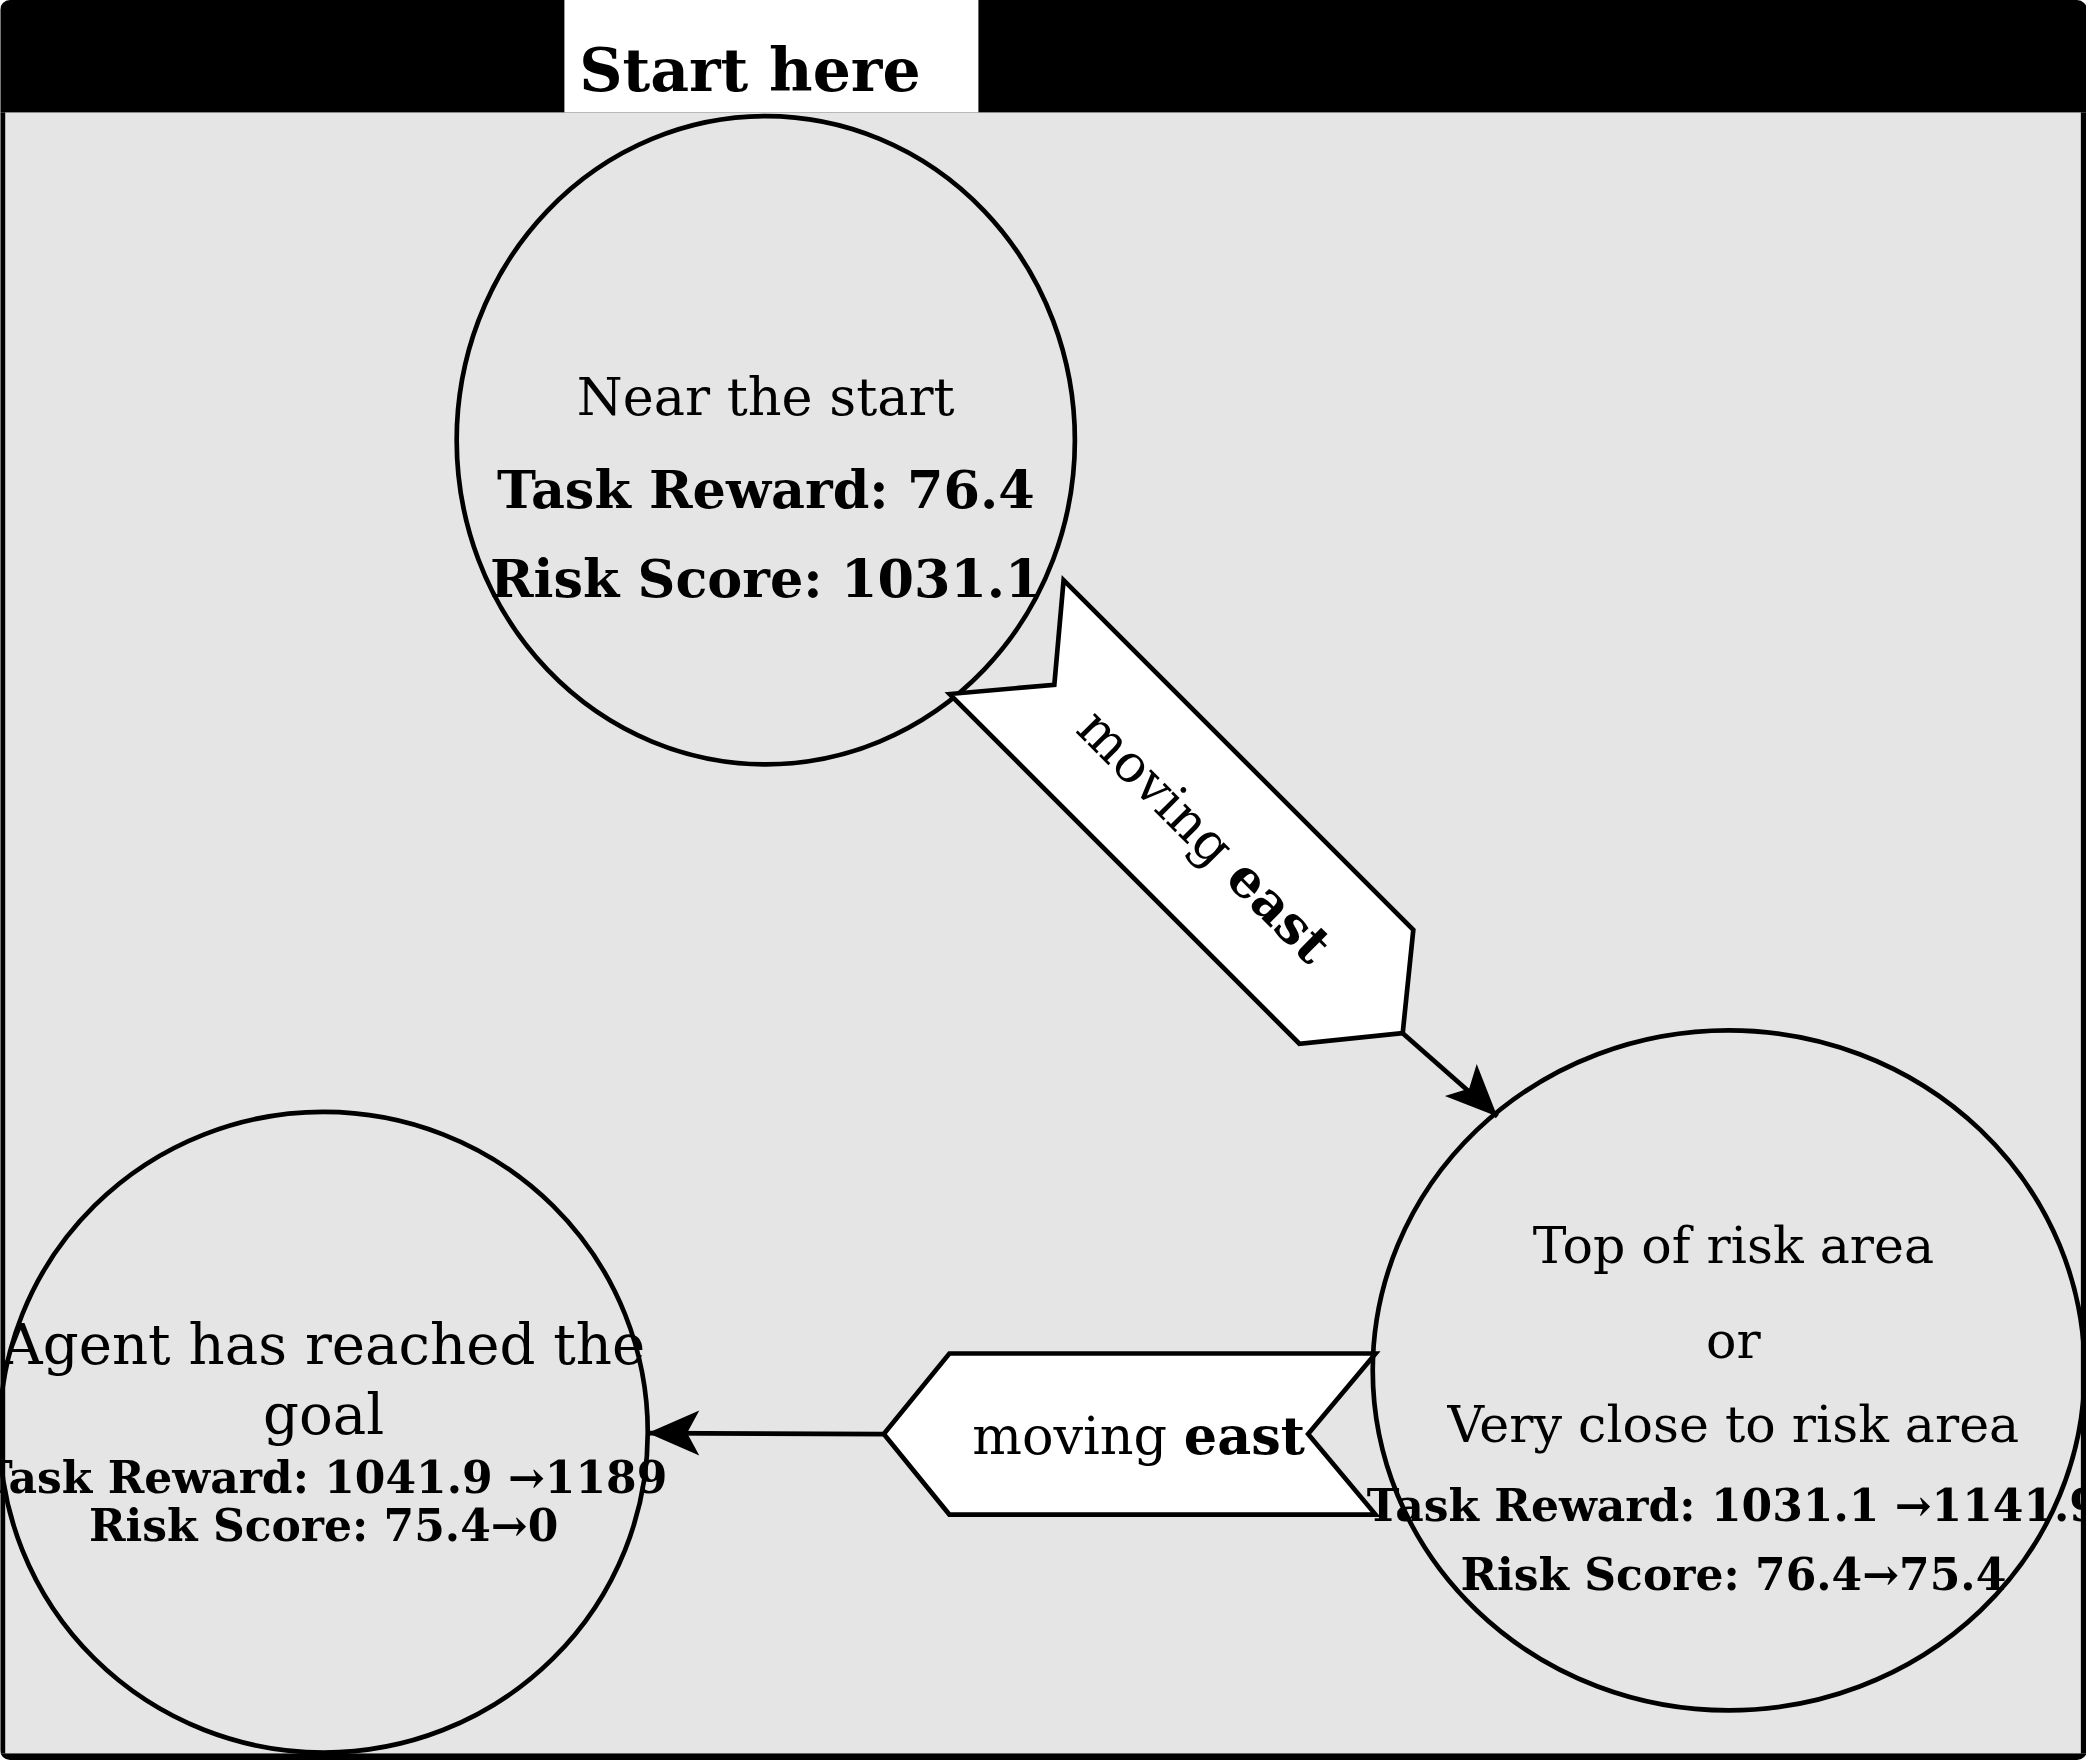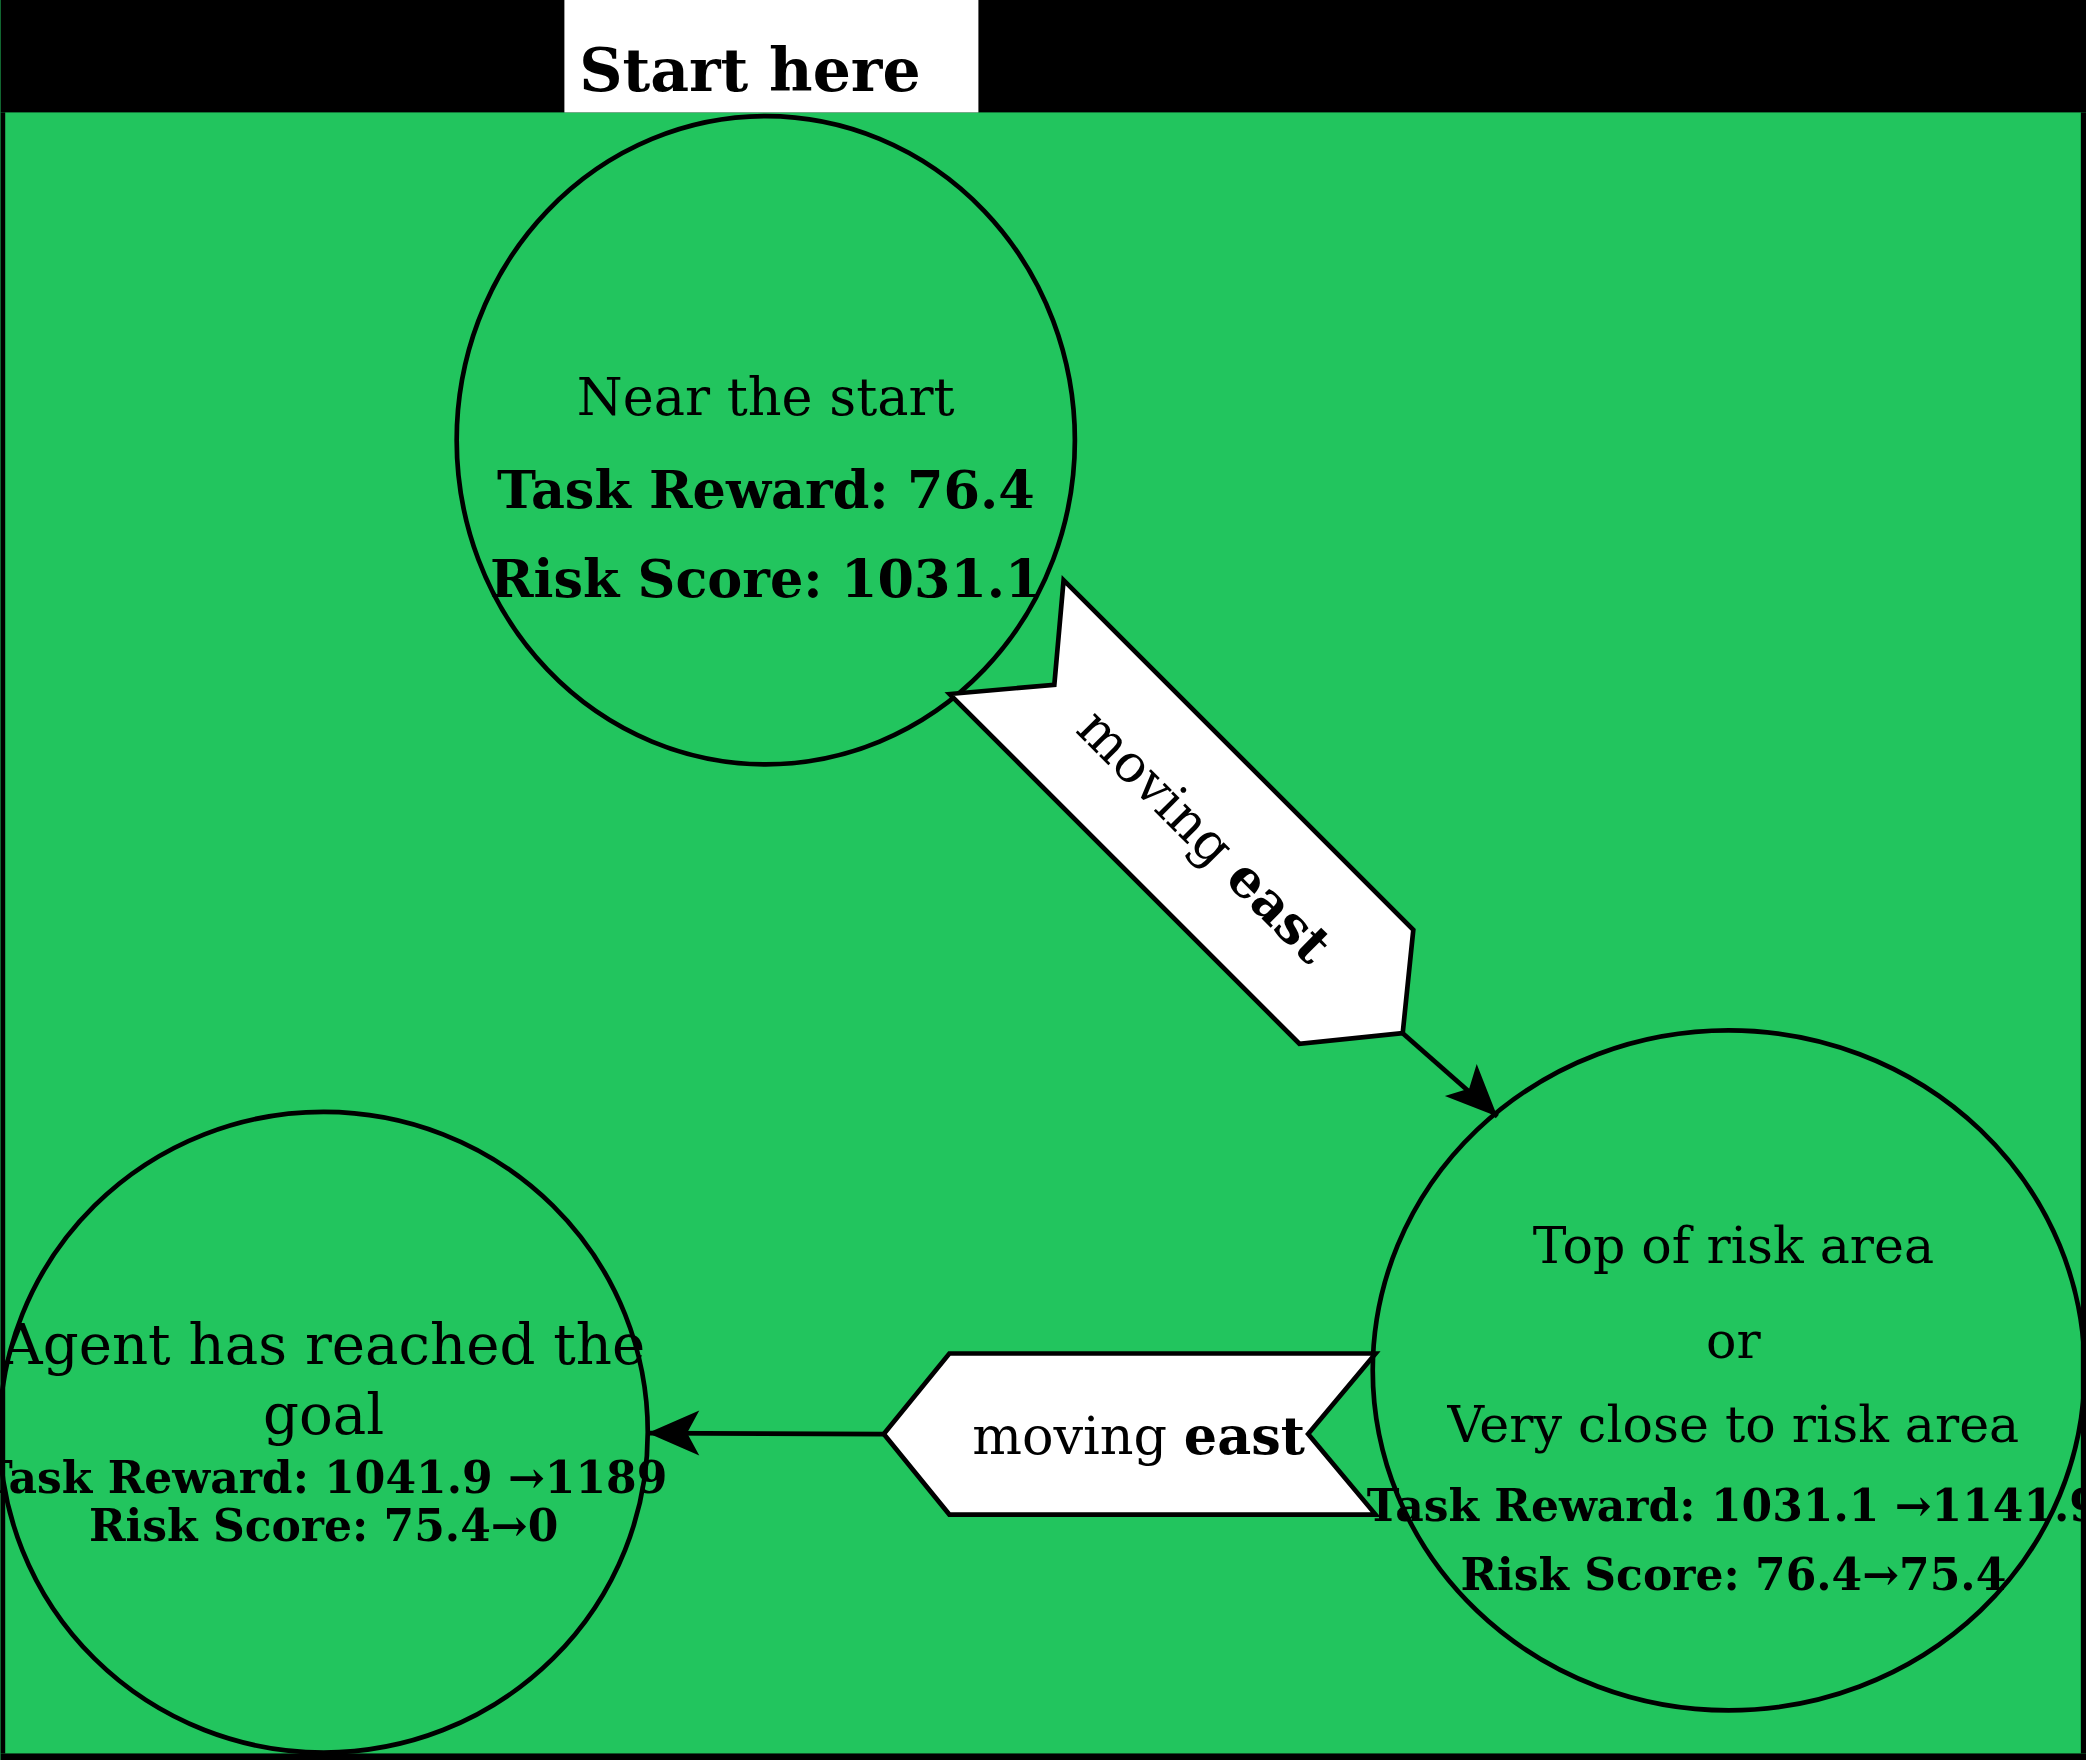--- a/index.html
+++ b/index.html
@@ -1,16 +1,16 @@
 <!DOCTYPE html>
 <html style="font-size:15px"><head>
 <meta charset="utf-8">
 <style>
   html, body { margin: 0; padding: 0; background: #ffffff; }
-  .stage { position: relative; width: 2087px; height: 1760px; background: #22c55e; overflow: hidden; }
+  .stage { position: relative; width: 2087px; height: 1760px; background: #e5e5e5; overflow: hidden; border-radius: 10px; }
   svg { display: block; }
   svg text {
     font-family: "DejaVu Serif", "Liberation Serif", serif;
     fill: #000000;
   }
   .t-reg  { font-weight: normal; }
   .t-bold { font-weight: bold; }
   .shape  { stroke: #000000; stroke-width: 5; fill: none; }
   .ribbon { stroke: #000000; stroke-width: 5; fill: #ffffff; stroke-linejoin: miter; }
   .edgeline { stroke: #000000; stroke-width: 5; }

